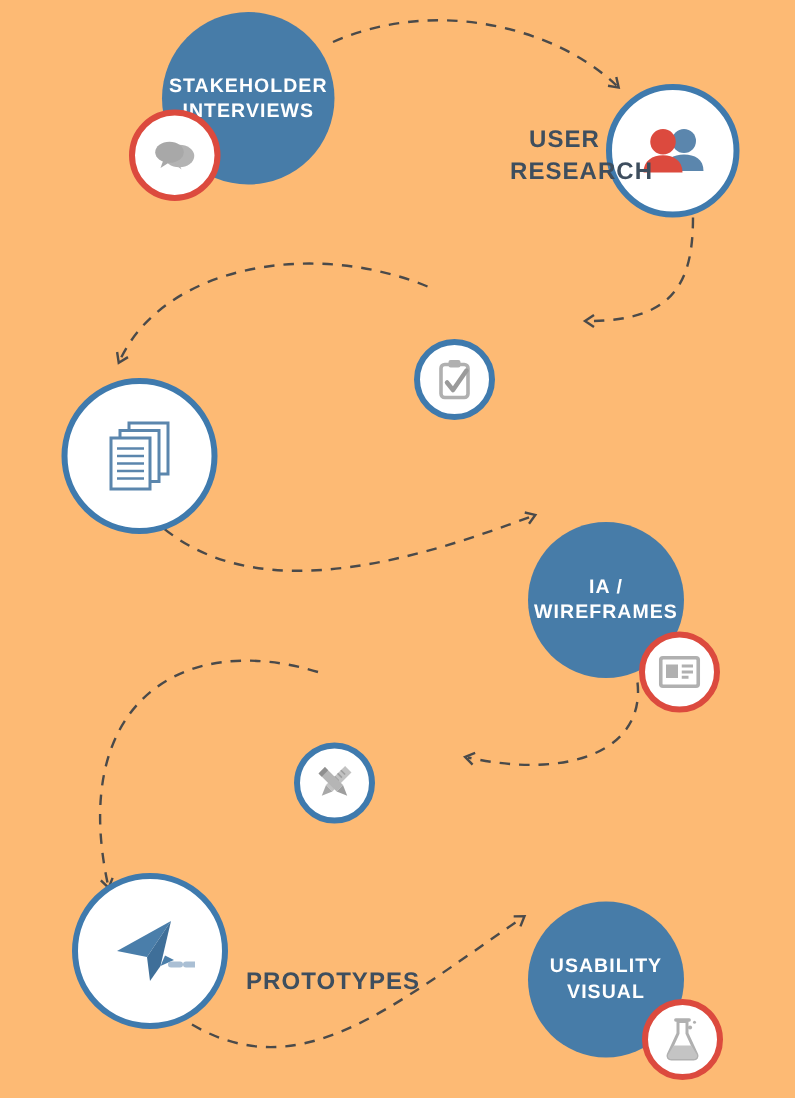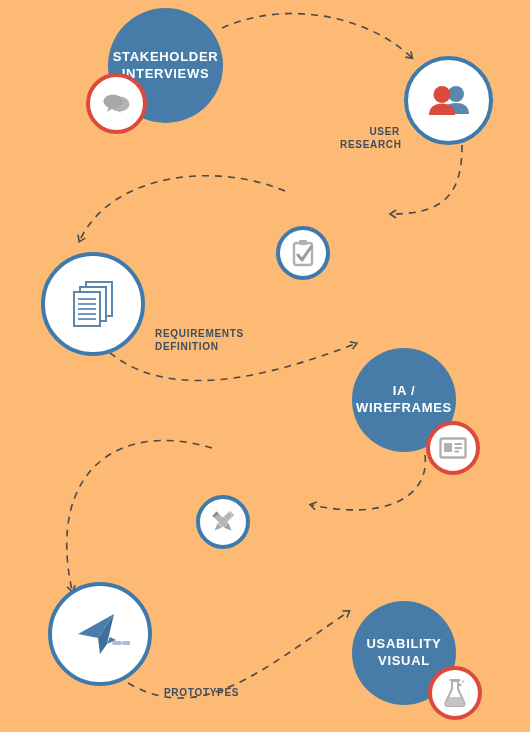--- a/index.html
+++ b/index.html
@@ -50,26 +50,25 @@
     font-size: 13px;
     font-weight: bold;
     letter-spacing: 0.7px;
     line-height: 1.3;
     white-space: pre-line;
     padding: 0 8px;
   }
   .node-label-outside {
     position: absolute;
     color: #3e4e5e;
-    font-size: 10px;
+    font-size: 16px;
     font-weight: bold;
     letter-spacing: 0.7px;
     line-height: 1.3;
     white-space: pre-line;
-    margin-top: 41px;
   }
   .badge {
     position: absolute;
     box-sizing: border-box;
     border-radius: 50%;
     background: #ffffff;
     display: flex;
     align-items: center;
     justify-content: center;
   }
@@ -162,22 +161,20 @@
         <g stroke="#5b86ad" stroke-width="1.7">
           <line x1="9" y1="20" x2="27" y2="20"></line>
           <line x1="9" y1="25" x2="27" y2="25"></line>
           <line x1="9" y1="30" x2="27" y2="30"></line>
           <line x1="9" y1="35" x2="27" y2="35"></line>
           <line x1="9" y1="40" x2="27" y2="40"></line>
         </g>
       </svg>
     </span>
   </div>
-  <div class="node-label-outside" style="left:155px; top:286px;">REQUIREMENTS
-DEFINITION</div>
 
   <div class="node filled-blue" style="left:352px; top:348px; width:104px; height:104px;">
     <span class="node-label-inside">IA /
 WIREFRAMES</span>
   </div>
   <div class="badge ring-red" style="left:426px; top:421px; width:54px; height:54px;">
     <span class="node-icon">
       <svg width="28" height="22" viewBox="0 0 28 22">
         <rect x="1.5" y="1.5" width="25" height="19" rx="1.5" fill="none" stroke="#b0b0b0" stroke-width="2.4"></rect>
         <rect x="5" y="6" width="8" height="9" fill="#b0b0b0"></rect>

